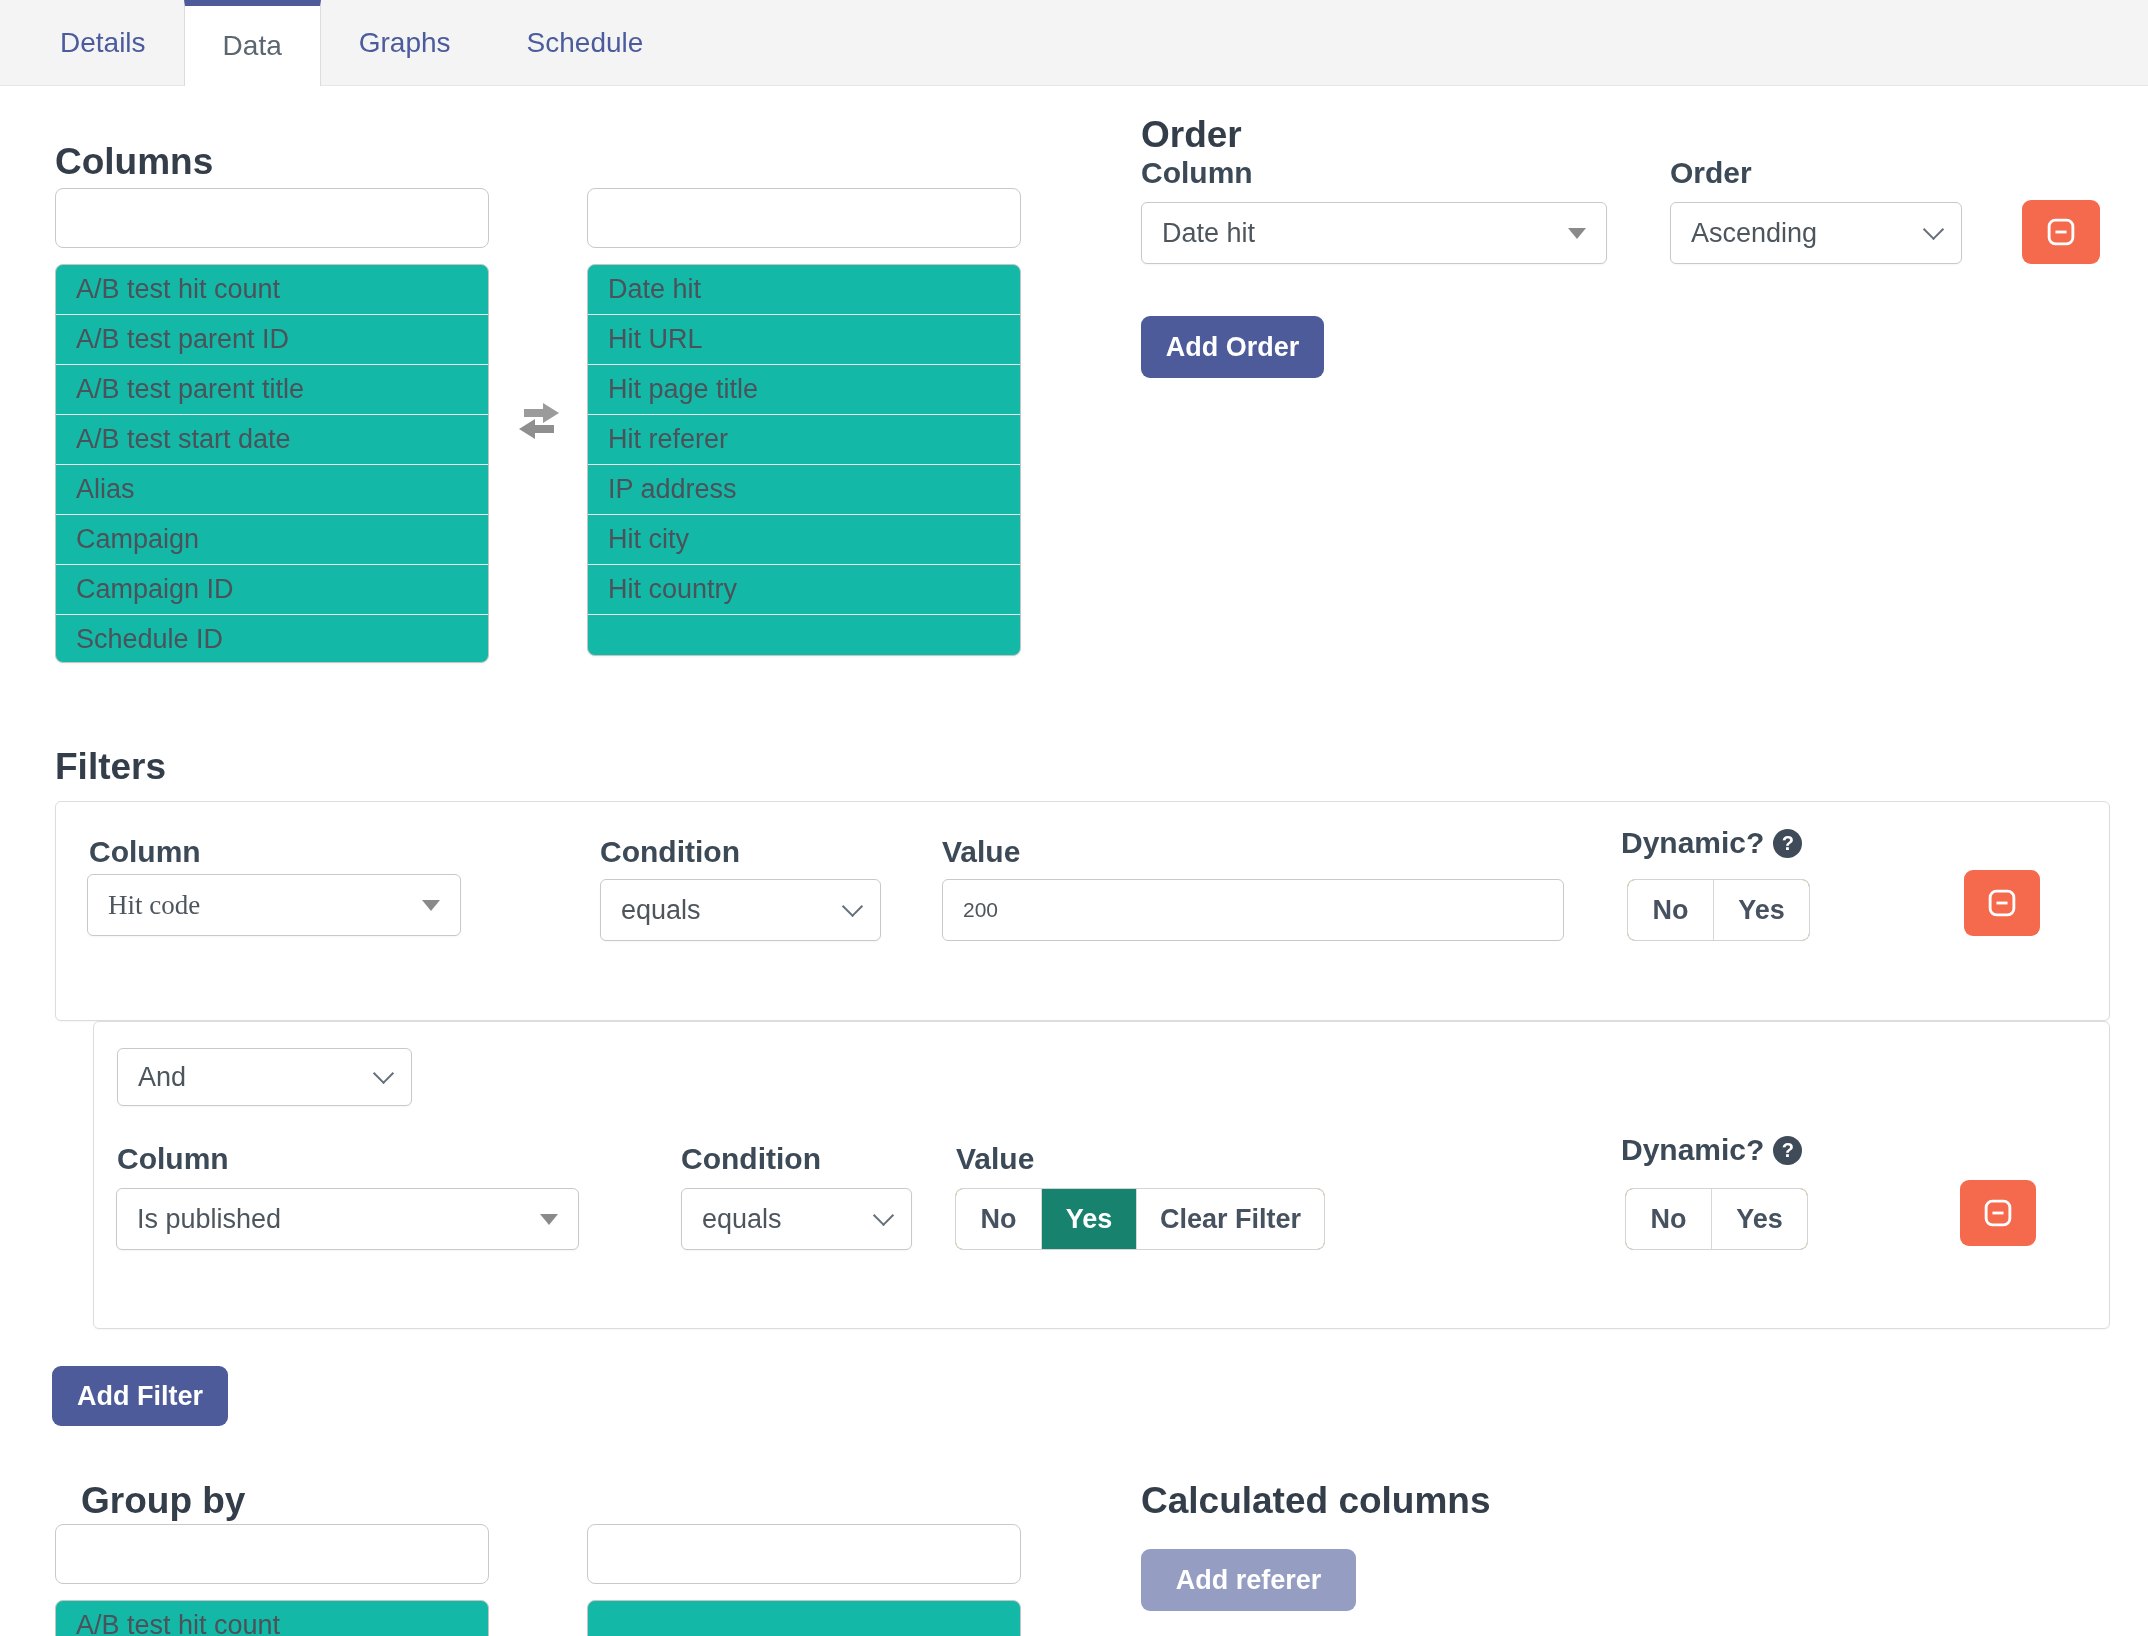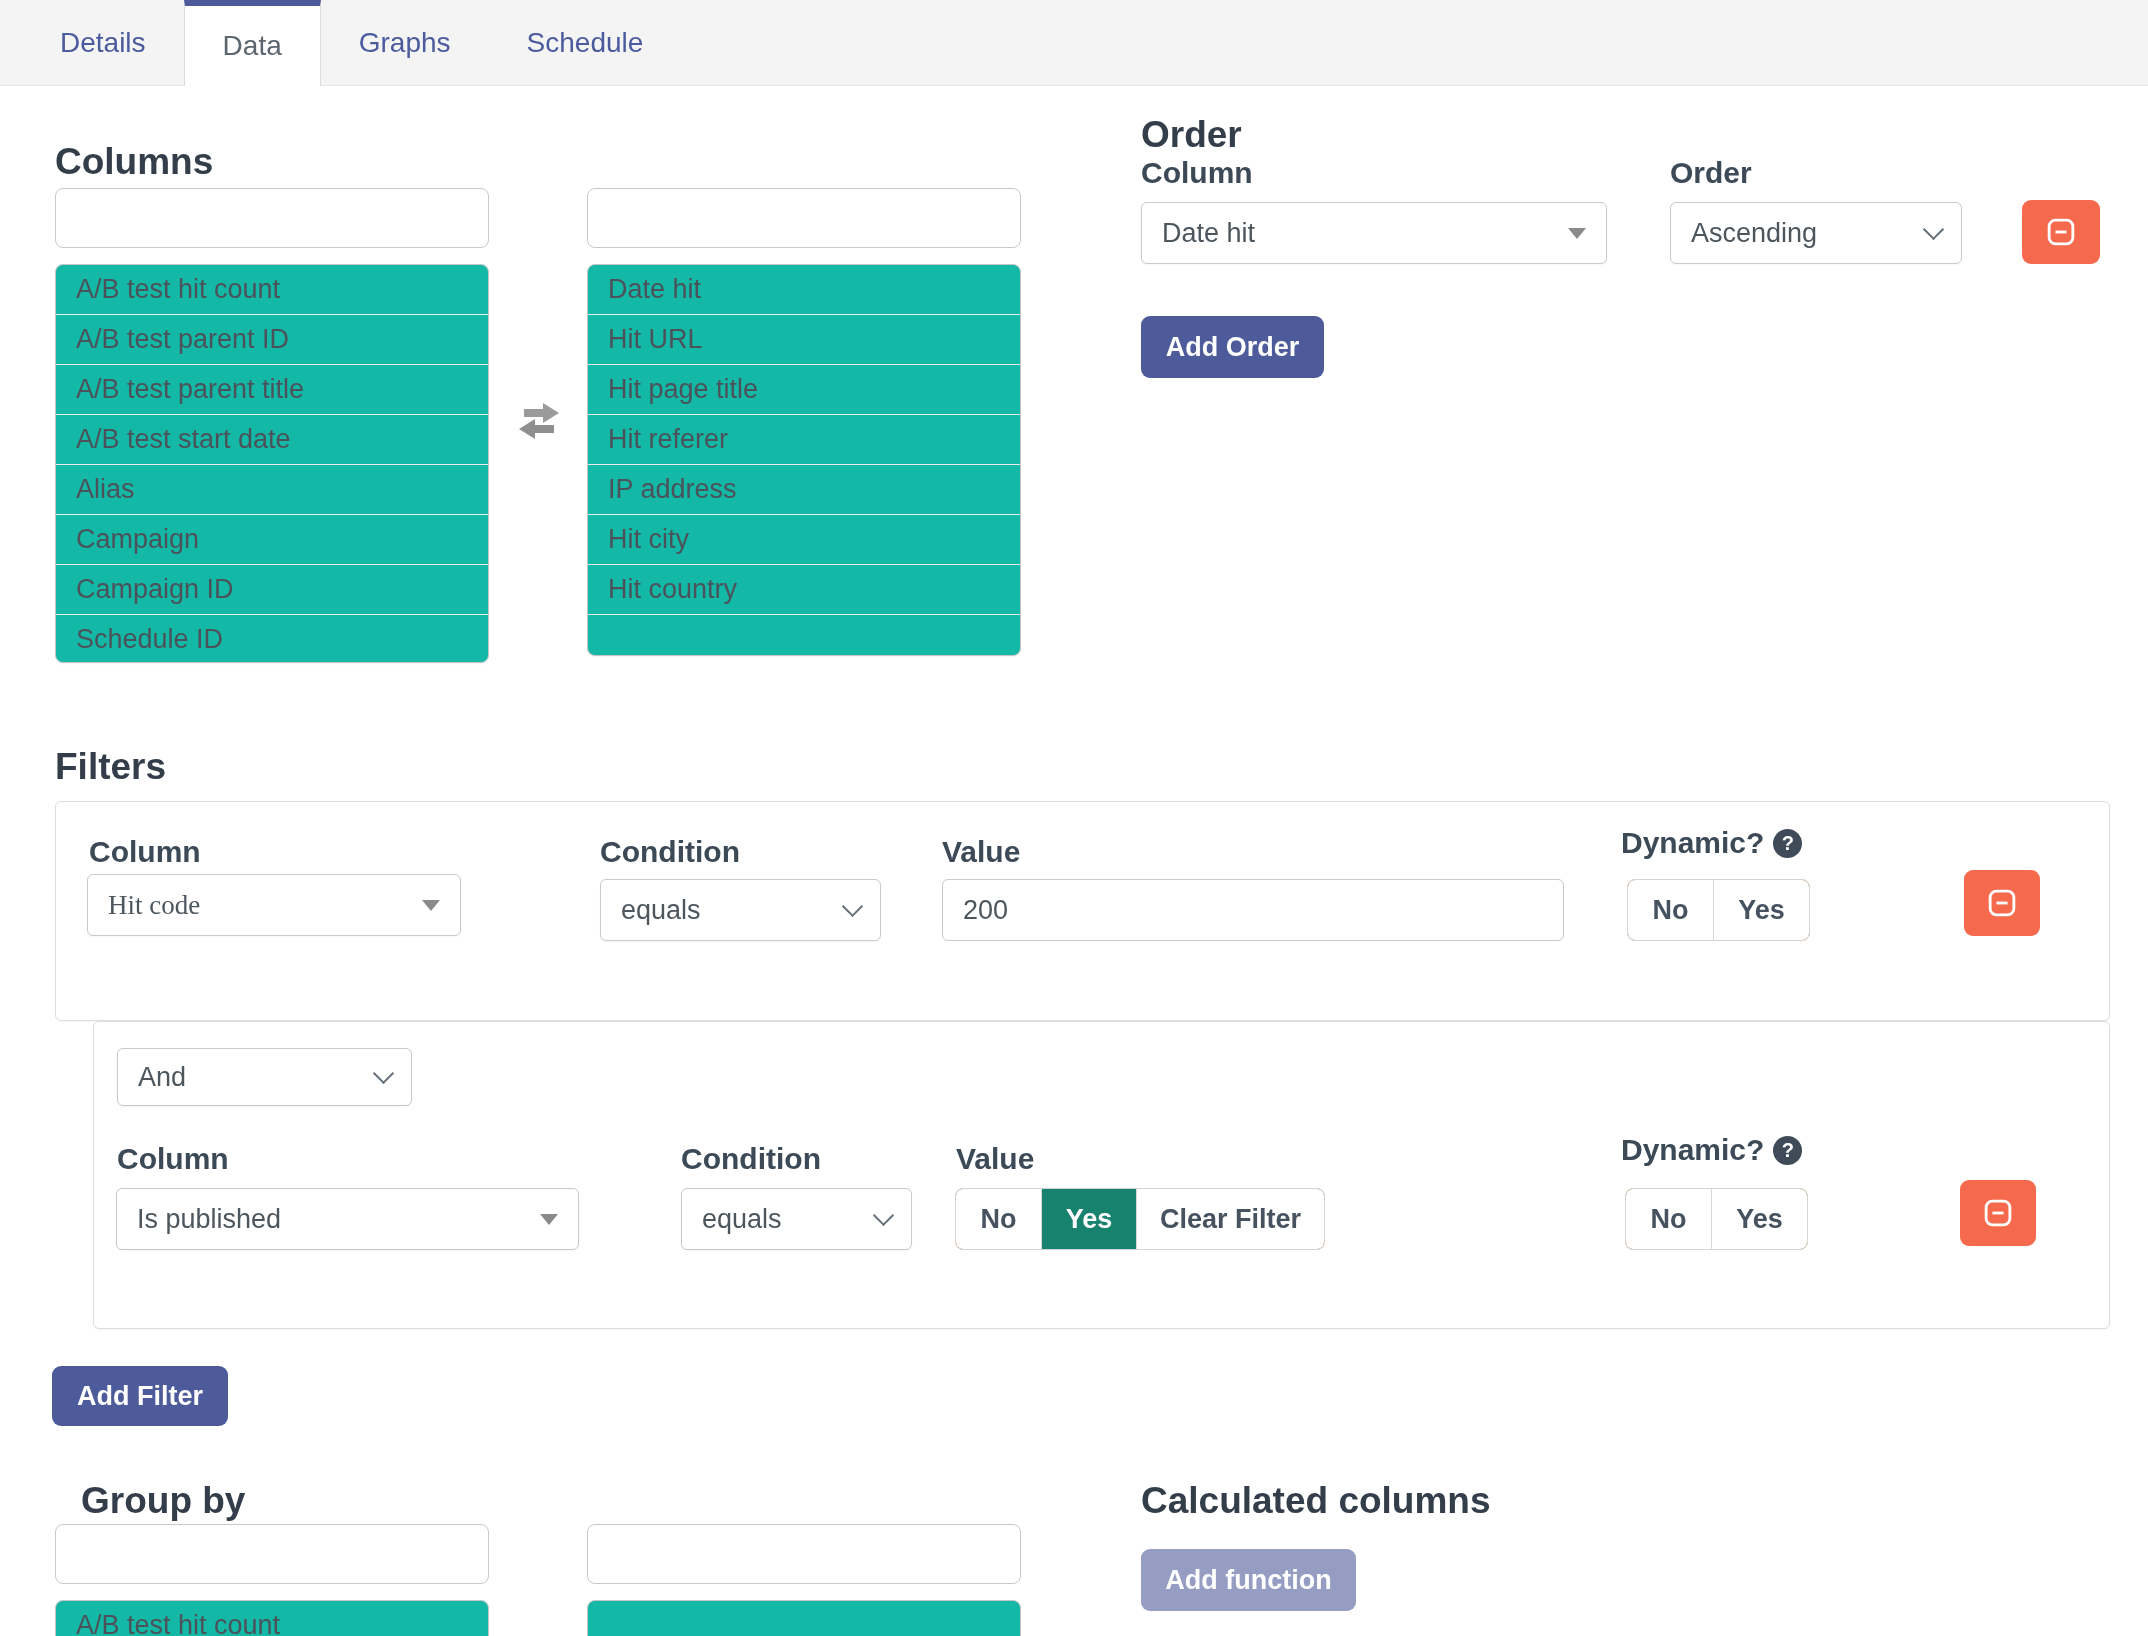--- a/index.html
+++ b/index.html
@@ -25,21 +25,21 @@
   .listbox .row{height:49px;line-height:49px;padding:0 20px;font-size:27px;color:#4b5259;
                 border-bottom:1px solid #ececec;white-space:nowrap;cursor:pointer;}
   .sel{position:absolute;box-sizing:border-box;height:62px;border:1px solid #c9c9c9;border-radius:6px;
        background:#fff;display:flex;align-items:center;justify-content:space-between;
        padding:0 20px;font-size:27px;color:#4d555d;cursor:pointer;box-shadow:0 1px 2px rgba(0,0,0,.04);}
   .caret{width:0;height:0;border-left:9px solid transparent;border-right:9px solid transparent;
          border-top:11px solid #8a8a8a;flex:0 0 auto;}
   .chev{width:13px;height:13px;border-right:2.5px solid #66707a;border-bottom:2.5px solid #66707a;
         transform:rotate(45deg);margin-top:-8px;flex:0 0 auto;}
   .txtinput{position:absolute;box-sizing:border-box;height:62px;border:1px solid #c9c9c9;border-radius:6px;
-            background:#fff;font-size:27px;color:#4d555d;padding:0 20px;outline:none;}
+            background:#fff;font-size:21px;color:#4d555d;padding:0 20px;outline:none;}
   .btn{position:absolute;display:flex;align-items:center;justify-content:center;border:none;
        border-radius:9px;font-family:inherit;font-size:27px;font-weight:700;color:#fff;cursor:pointer;}
   .btn.primary{background:#4d5b9a;}
   .btn.muted{background:#959dc2;}
   .btn.danger{background:#f5694c;}
   .toggle{position:absolute;display:flex;box-sizing:border-box;border:1px solid #d4d4d4;border-radius:8px;
           overflow:hidden;background:#a16207;height:62px;}
   .toggle .t{display:flex;align-items:center;justify-content:center;font-size:27px;font-weight:700;
              color:#46525f;border-right:1px solid #d8d8d8;cursor:pointer;background:#fff;white-space:nowrap;}
   .toggle .t:last-child{border-right:none;}
@@ -246,15 +246,15 @@
 
   <div class="h1" id="groupby-title">Group by</div>
   <input class="search" id="gb-search-avail" value="" style="">
   <div class="listbox" id="gb-list-avail">
     <div class="row">A/B test hit count</div>
   </div>
   <input class="search" id="gb-search-sel" value="" style="">
   <div class="listbox" id="gb-list-sel"></div>
 
   <div class="h1" id="calc-title">Calculated columns</div>
-  <button class="btn muted" id="add-function">Add function</button>
+  <button class="btn muted" id="add-function">Add referer</button>
 
 </div>
 
 </body></html>

